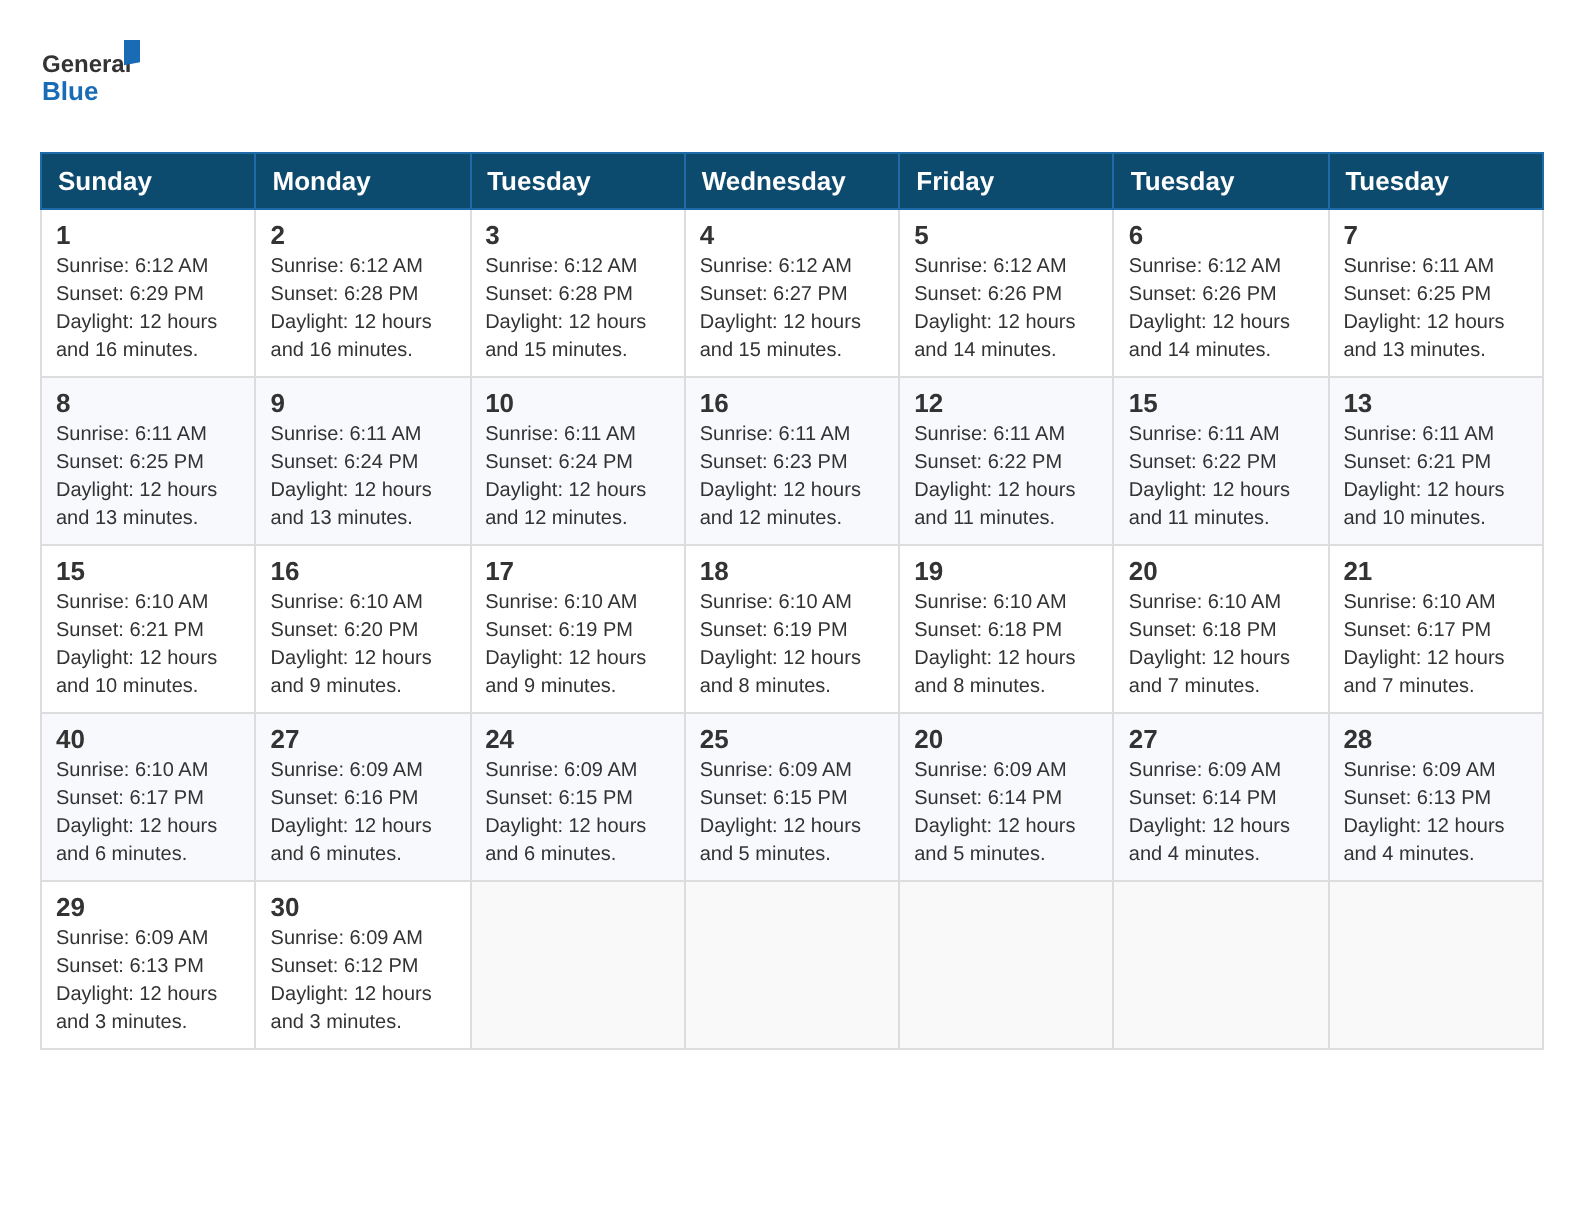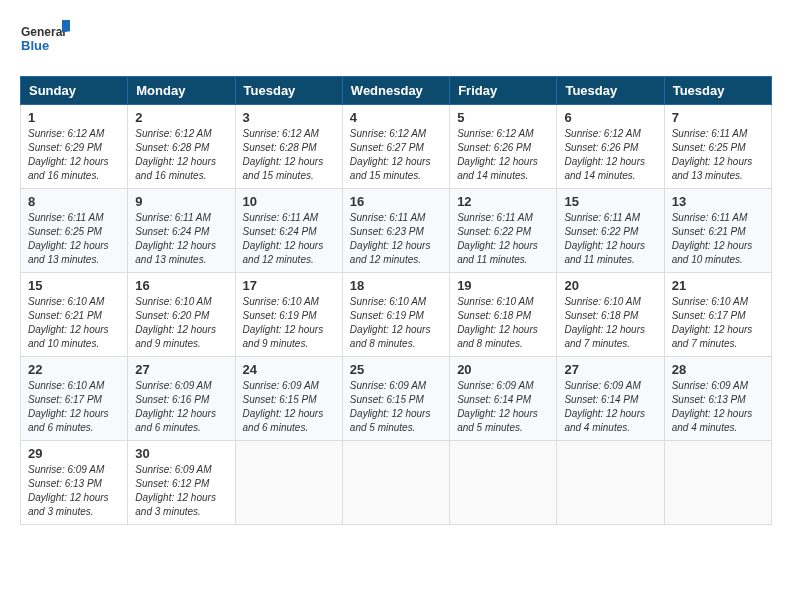--- a/index.html
+++ b/index.html
@@ -63,21 +63,20 @@
     .day-num {
       font-size: 13px;
       font-weight: bold;
       display: block;
       margin-bottom: 2px;
     }
     .day-info {
       font-size: 10px;
       line-height: 1.4;
       color: #333;
-      font-style: italic;
     }
     .empty-cell {
       background: #f9f9f9 !important;
     }
   </style>
 </head>
 <body>
 
 <div class="header">
   <div class="logo">
@@ -191,21 +190,21 @@
           <span class="day-num">20</span>
           <div class="day-info">Sunrise: 6:10 AM<br>Sunset: 6:18 PM<br>Daylight: 12 hours<br>and 7 minutes.</div>
         </td>
         <td>
           <span class="day-num">21</span>
           <div class="day-info">Sunrise: 6:10 AM<br>Sunset: 6:17 PM<br>Daylight: 12 hours<br>and 7 minutes.</div>
         </td>
       </tr>
       <tr>
         <td>
-          <span class="day-num">22</span>
+          <span class="day-num">40</span>
           <div class="day-info">Sunrise: 6:10 AM<br>Sunset: 6:17 PM<br>Daylight: 12 hours<br>and 6 minutes.</div>
         </td>
         <td>
           <span class="day-num">27</span>
           <div class="day-info">Sunrise: 6:09 AM<br>Sunset: 6:16 PM<br>Daylight: 12 hours<br>and 6 minutes.</div>
         </td>
         <td>
           <span class="day-num">24</span>
           <div class="day-info">Sunrise: 6:09 AM<br>Sunset: 6:15 PM<br>Daylight: 12 hours<br>and 6 minutes.</div>
         </td>

